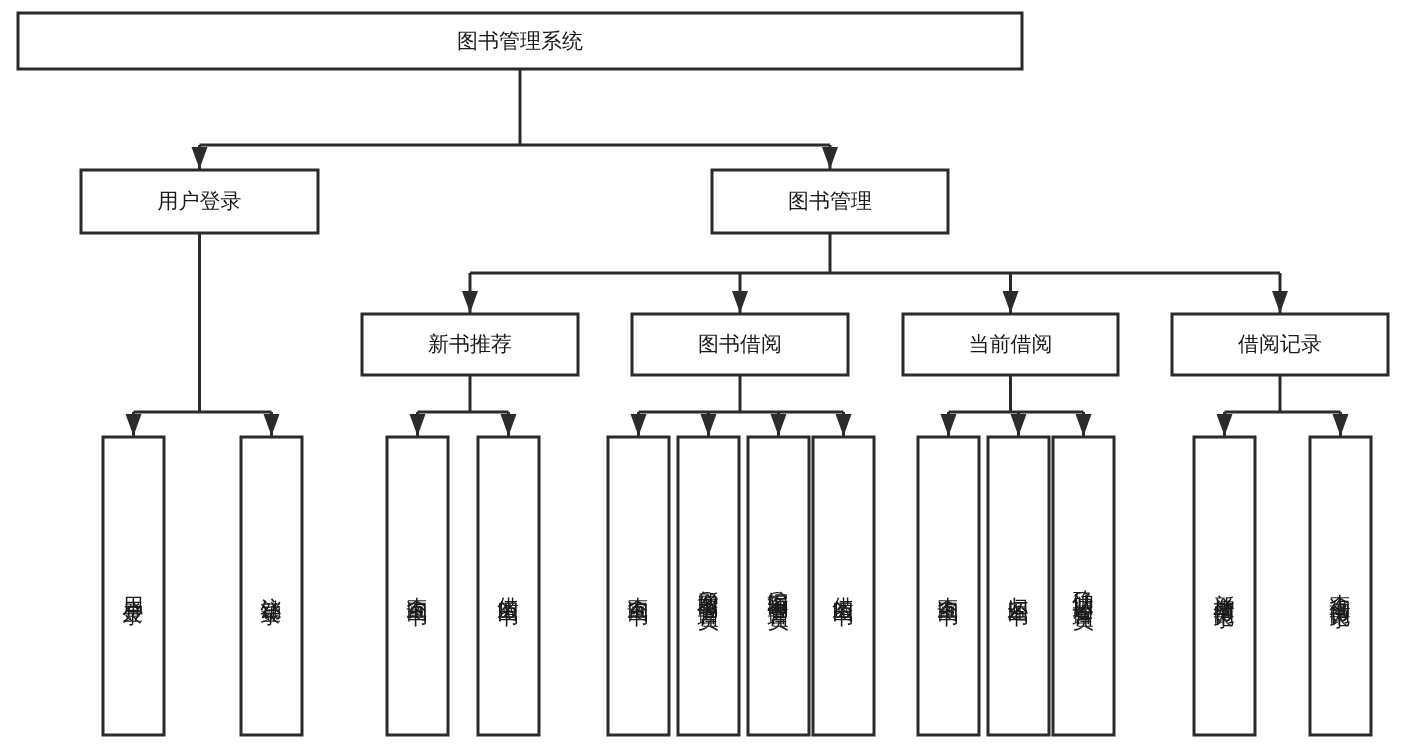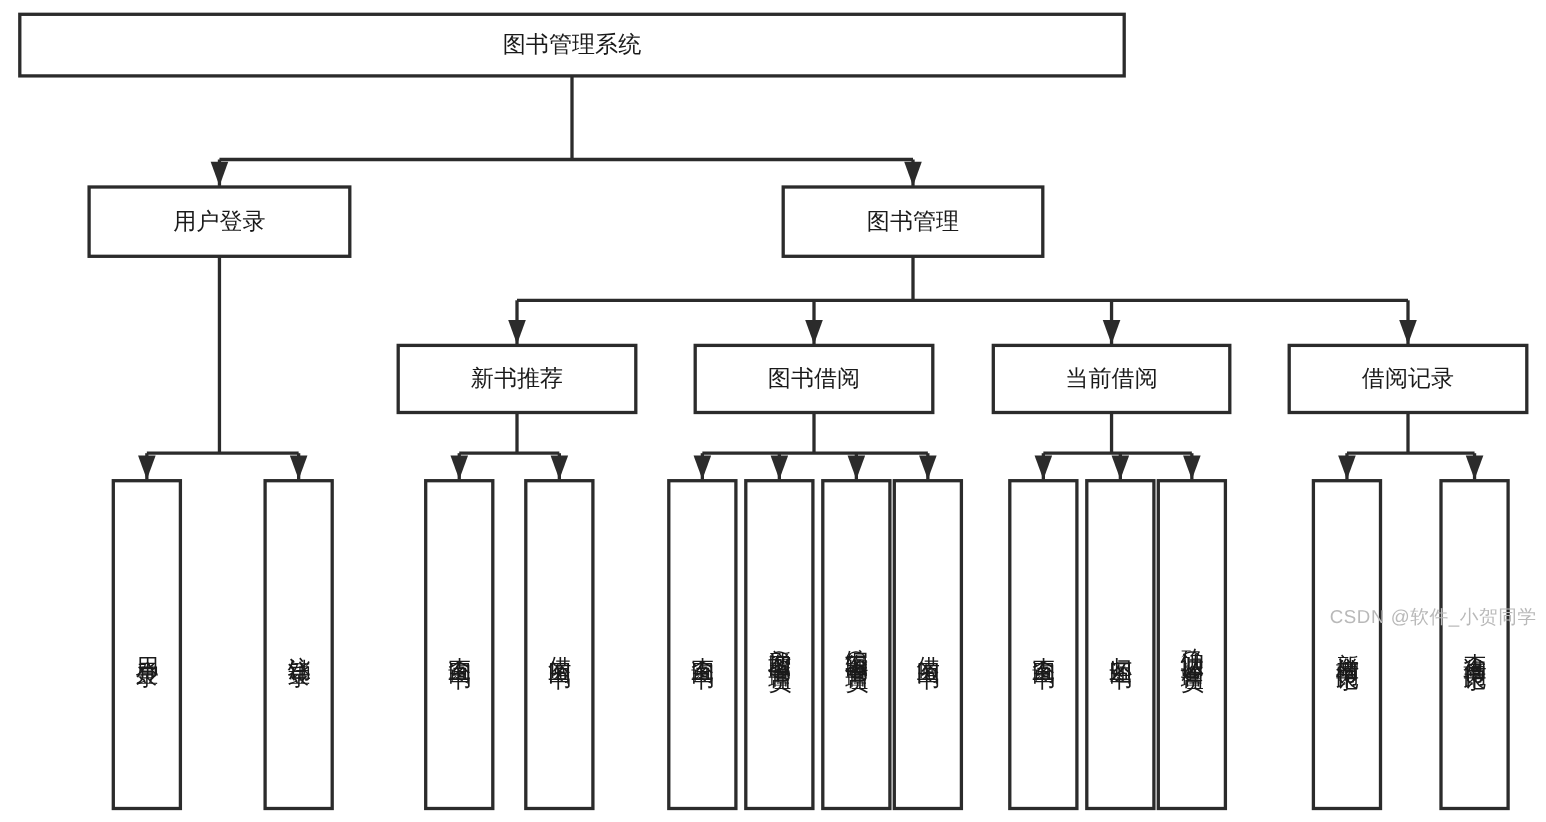--- a/index.html
+++ b/index.html
@@ -173,14 +173,13 @@
       <div class="leaf-label" style="left: 678px; top: 437px; width: 61px; height: 298px;">新增图书（管理员）</div>
       <div class="leaf-label" style="left: 748px; top: 437px; width: 61px; height: 298px;">编辑图书（管理员）</div>
       <div class="leaf-label" style="left: 813px; top: 437px; width: 61px; height: 298px;">借阅图书</div>
       <div class="leaf-label" style="left: 918px; top: 437px; width: 61px; height: 298px;">查询图书</div>
       <div class="leaf-label" style="left: 988px; top: 437px; width: 61px; height: 298px;">归还图书</div>
       <div class="leaf-label" style="left: 1053px; top: 437px; width: 61px; height: 298px;">确认归还（管理员）</div>
       <div class="leaf-label" style="left: 1194px; top: 437px; width: 61px; height: 298px;">新增借阅记录</div>
       <div class="leaf-label" style="left: 1310px; top: 437px; width: 61px; height: 298px;">查询借阅记录</div>
     </div>
 
-  <div class="watermark">CSDN @软件_小贺同学</div>
 </div>
 
 </body></html>

